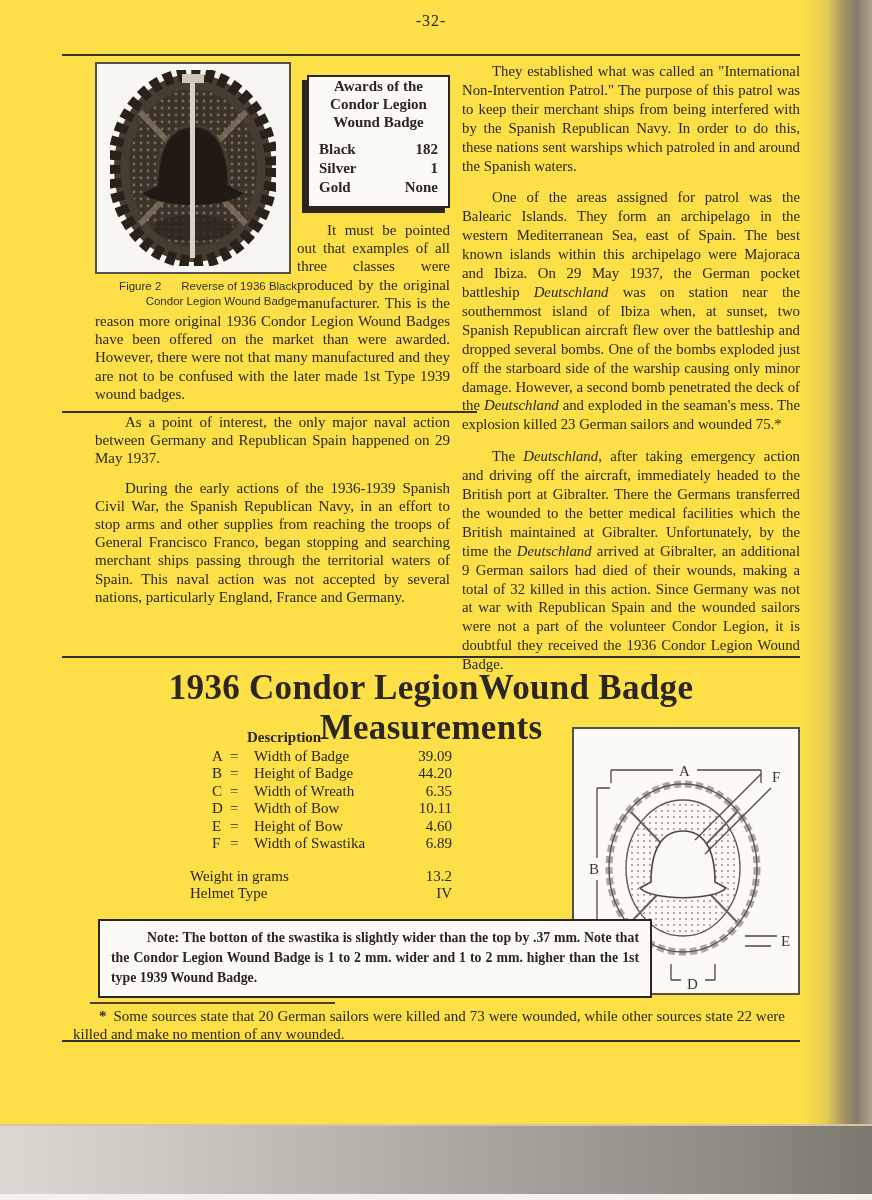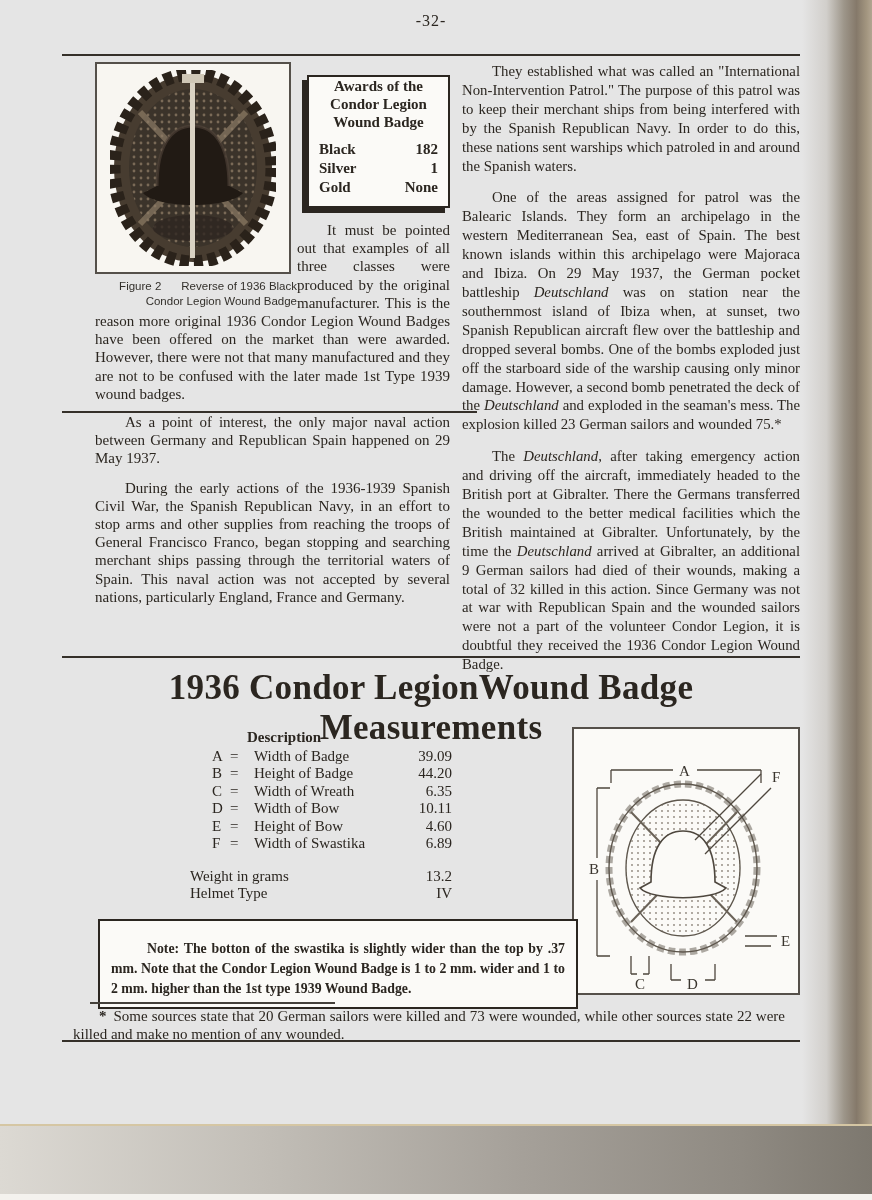--- a/index.html
+++ b/index.html
@@ -1,19 +1,19 @@
 <!DOCTYPE html>
 <html><head>
 <meta charset="utf-8">
 <style>
   * { box-sizing: border-box; }
   html, body { margin:0; padding:0; background:#ffffff; }
   #scan {
     position: relative; width:872px; height:1200px; overflow:hidden;
-    background:#e5e5e5; color:#2b2620;
+    background:#fde047; color:#2b2620;
     font-family:"Liberation Serif", serif;
   }
   .rule { position:absolute; height:2px; background:#35302a; }
   .rule-top    { left:62px; top:54px;   width:738px; }
   .rule-mid    { left:62px; top:656px;  width:738px; }
   .rule-bottom { left:62px; top:1040px; width:738px; }
 
   .pagenum { position:absolute; left:62px; top:12px; width:738px; text-align:center;
              font-size:16px; letter-spacing:1px; }
 
@@ -58,22 +58,22 @@
   .mt-row { display:grid; grid-template-columns:18px 22px 1fr 54px; margin-left:22px; }
   .mt-desc { padding-left:2px; }
   .mt-val { text-align:right; }
   .mt-extra { display:grid; grid-template-columns:1fr 70px; }
   .mt-extra.first { margin-top:15px; }
 
   #diagram-box { position:absolute; left:572px; top:727px; width:228px; height:268px;
                  border:2px solid #55504a; background:#fbfaf7;
                  display:flex; align-items:center; justify-content:center; }
 
-  #note-box { position:absolute; left:98px; top:919px; width:480px;
-              border:2.5px solid #2b2620; background:#fbfaf7; padding:18px 11px 8px; }
+  #note-box { position:absolute; left:98px; top:919px; width:554px;
+              border:2.5px solid #2b2620; background:#fbfaf7; padding:7px 11px 8px; }
   .note-text { margin:0; font-weight:bold; font-size:13.8px; line-height:20px;
                text-indent:36px; text-align:justify; }
 
   #footnote-rule { position:absolute; left:90px; top:1002px; width:245px; height:1.5px;
                    background:#44403a; }
   #footnote { position:absolute; left:73px; top:1008px; width:712px; margin:0;
               font-size:15px; line-height:17.5px; text-indent:26px; text-align:justify; }
   .fn-marker { font-weight:bold; padding-right:7px; }
 
   

